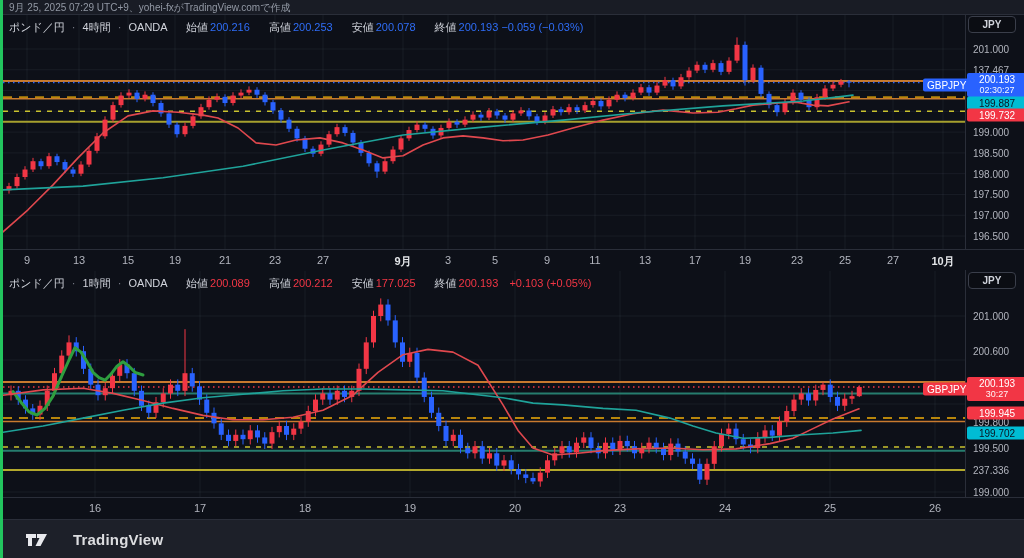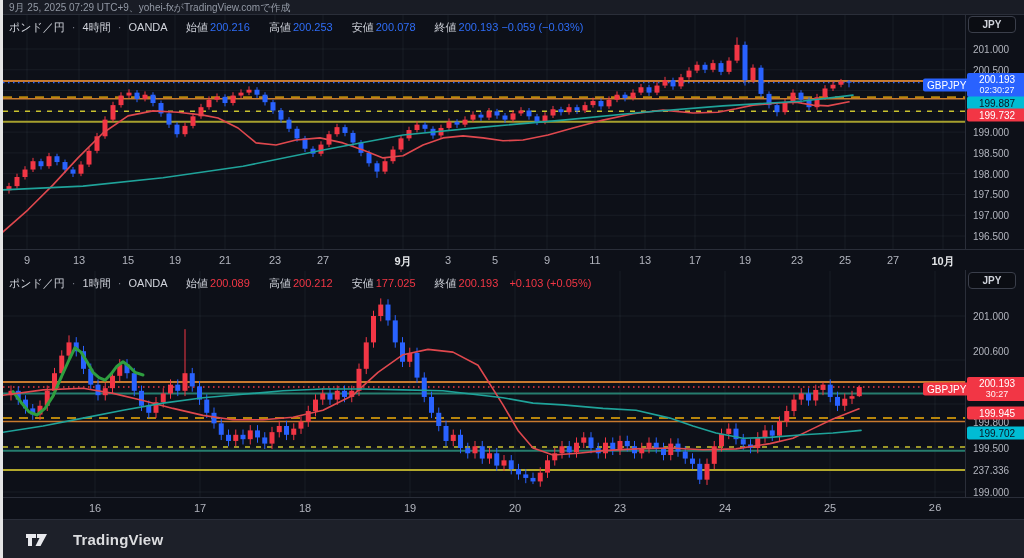--- a/index.html
+++ b/index.html
@@ -1,18 +1,18 @@
 <!DOCTYPE html>
 <html><head>
 <meta charset="utf-8">
 <style>
   html,body{margin:0;padding:0;background:#000;}
   body{width:1024px;height:558px;overflow:hidden;position:relative;
        font-family:"Liberation Sans",sans-serif;}
-  .stage{position:absolute;inset:0;background:#0d1018;border-left:3px solid #e5e5e5;box-sizing:border-box;padding-left:16px;}
+  .stage{position:absolute;inset:0;background:#0d1018;border-left:3px solid #22c55e;box-sizing:border-box;padding-left:16px;}
   .attr-bar{position:absolute;left:0;top:0;width:100%;height:15px;background:#191c25;
             color:#9298a4;font-size:10px;line-height:15px;padding-left:6px;box-sizing:border-box;
             border-bottom:1px solid #2a2e39;white-space:nowrap;}
   .plot-svg{position:absolute;left:0;top:0;pointer-events:auto;}
   .legend{position:absolute;left:6px;font-size:11px;color:#d1d4dc;white-space:nowrap;z-index:5;}
   .legend .sep{color:#787b86;margin:0 4px;}
   .legend .pair{margin-left:16px;color:#d1d4dc;}
   .legend .val{margin-left:2px;font-weight:400;}
   .jpy-btn{position:absolute;right:8px;width:48px;height:17px;background:#0b0d13;border:1px solid #3a3e4a;
            border-radius:4px;color:#d1d4dc;font-size:10px;font-weight:700;text-align:center;line-height:16px;
@@ -306,21 +306,21 @@
     <span>OANDA</span>
     <span class="pair">始値</span><span class="val v0" style="color: rgb(47, 109, 246);">200.216</span>
     <span class="pair">高値</span><span class="val v0" style="color: rgb(47, 109, 246);">200.253</span>
     <span class="pair">安値</span><span class="val v0" style="color: rgb(47, 109, 246);">200.078</span>
     <span class="pair">終値</span><span class="val v0" style="color: rgb(47, 109, 246);">200.193</span>
     <span class="val v0" style="margin-left: 0; color: rgb(47, 109, 246);">−0.059 (−0.03%)</span>
   </div>
   <button class="jpy-btn" style="top:16px">JPY</button>
   <div class="paxis" id="paxis-0" style="top:15px;height:234px">
       <div class="ptick" style="top: 34px;">201.000</div>
-      <div class="ptick" style="top: 54.78px;">200.500</div>
+      <div class="ptick" style="top: 54.78px;">137.467</div>
       <div class="ptick" style="top: 117.12px;">199.000</div>
       <div class="ptick" style="top: 137.9px;">198.500</div>
       <div class="ptick" style="top: 158.68px;">198.000</div>
       <div class="ptick" style="top: 179.46px;">197.500</div>
       <div class="ptick" style="top: 200.24px;">197.000</div>
       <div class="ptick" style="top: 221.02px;">196.500</div>
       <div class="bubble" style="top: 70px; background: rgb(41, 98, 255); color: rgb(255, 255, 255);">200.193<div class="sub">02:30:27</div></div>
       <div class="bubble" style="top: 88px; background: rgb(0, 188, 212); color: rgb(10, 20, 32);">199.887</div>
       <div class="bubble" style="top: 100px; background: rgb(242, 54, 69); color: rgb(255, 255, 255);">199.732</div>
     </div>
@@ -641,21 +641,21 @@
     </div>
   <div class="taxis" id="taxis-1" style="top:497px">
       <div class="ttick" style="left: 92px;">16</div>
       <div class="ttick" style="left: 197px;">17</div>
       <div class="ttick" style="left: 302px;">18</div>
       <div class="ttick" style="left: 407px;">19</div>
       <div class="ttick" style="left: 512px;">20</div>
       <div class="ttick" style="left: 617px;">23</div>
       <div class="ttick" style="left: 722px;">24</div>
       <div class="ttick" style="left: 827px;">25</div>
-      <div class="ttick" style="left: 932px; font-family: Liberation Mono, monospace;">26</div>
+      <div class="ttick" style="left: 932px;">26</div>
     </div>
 
   <div class="footer">
     <span class="logo">
       <svg width="28" height="22" viewBox="0 0 28 22">
         <path fill="#e8e9ed" d="M1 5 H11 V9 H7 V17 H3 V9 H1 Z"></path>
         <path fill="#e8e9ed" d="M12 5 H22 L15.5 17 H10.5 L14.5 9 H12 Z"></path>
       </svg>
     </span>
     <span class="brand">TradingView</span>

